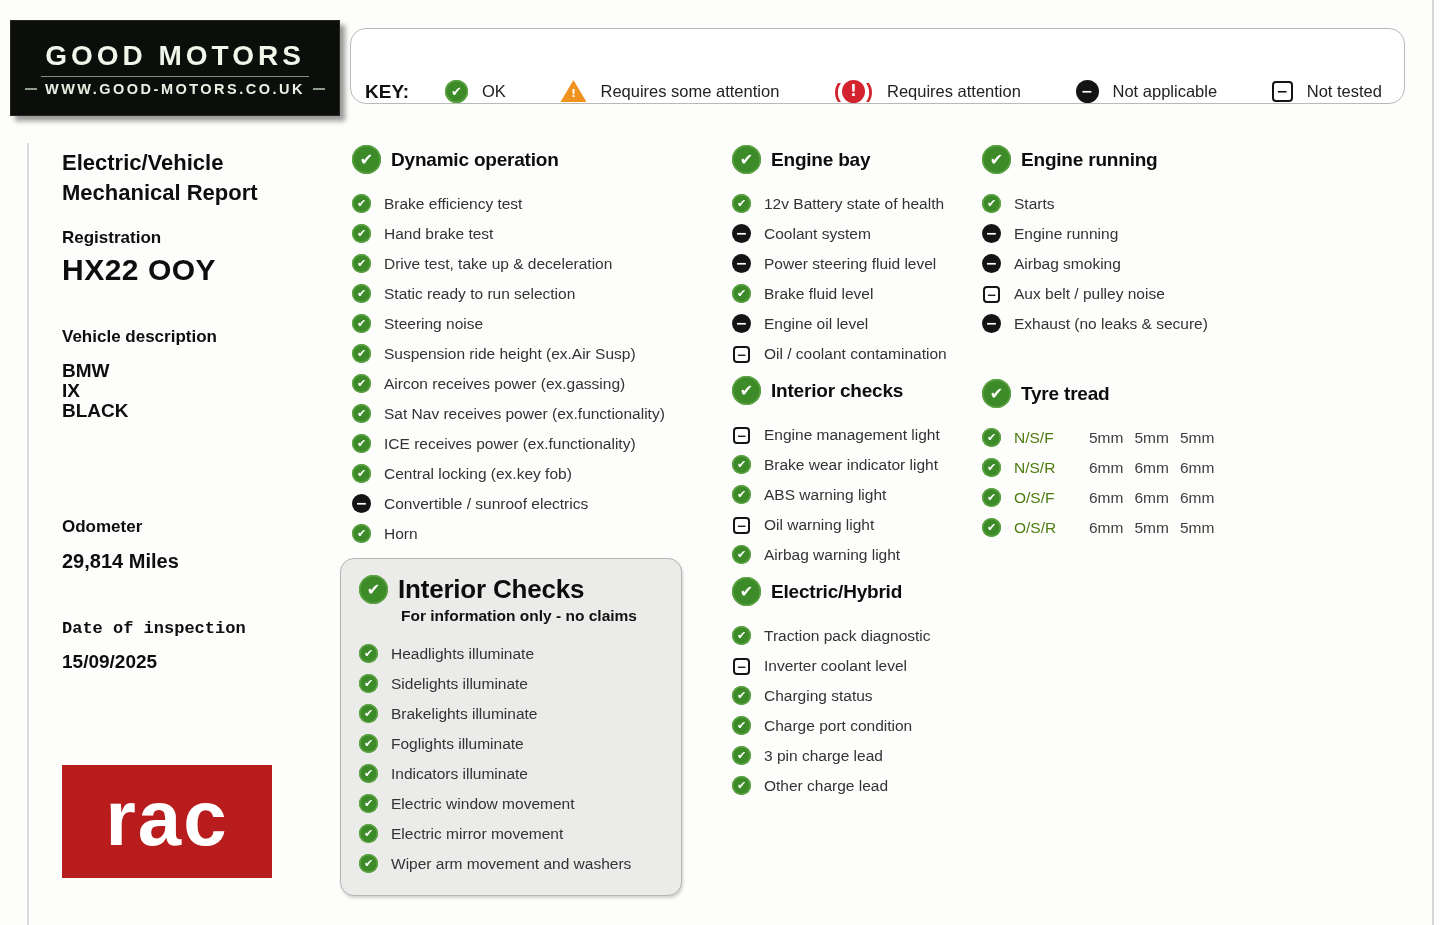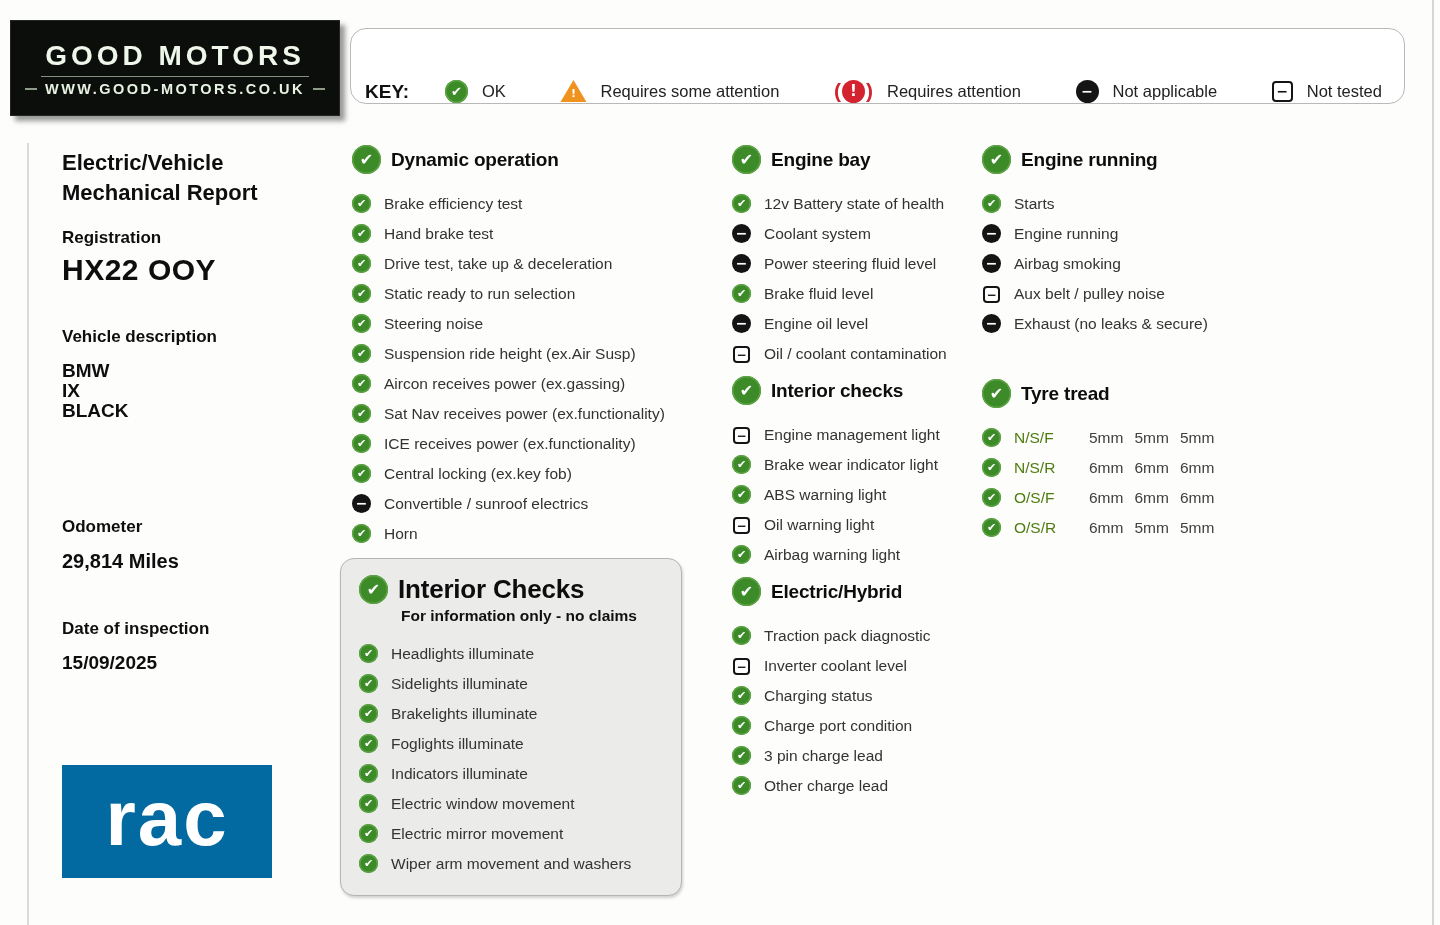--- a/index.html
+++ b/index.html
@@ -57,24 +57,24 @@
   .sidebar { position:absolute; left:62px; top:148px; width:272px; color:#0e0e0e; }
   .report-title { font-size:22px; font-weight:bold; line-height:1.36; }
   .side-label { font-size:17px; font-weight:bold; }
   .reg-label { margin-top:20px; }
   .reg-value { font-size:30px; font-weight:bold; margin-top:5px; letter-spacing:.5px; }
   .veh-label { margin-top:40px; }
   .veh-lines { margin-top:14px; }
   .veh-line { font-size:19px; font-weight:bold; line-height:1.06; }
   .odo-label { margin-top:96px; }
   .odo-value { font-size:20px; font-weight:bold; margin-top:13px; }
-  .date-label { margin-top:46px; }
+  .date-label { margin-top:46px;font-family:Liberation Mono, monospace; }
   .date-value { font-size:19px; font-weight:bold; margin-top:13px; }
   .rac-logo { position:absolute; left:62px; top:765px; width:210px; height:113px;
-    background:#0369a1; display:flex; align-items:center; justify-content:center; }
+    background:#b91c1c; display:flex; align-items:center; justify-content:center; }
   .rac-text { color:#fff; font-size:78px; font-weight:bold; letter-spacing:2px; line-height:1; margin-top:-8px; }
 
   
   .col { position:absolute; top:145px; }
   .col1 { left:352px; width:350px; }
   .col2 { left:732px; width:248px; }
   .col3 { left:982px; width:300px; }
   .sec { margin-bottom:13px; }
   .sec-head { display:flex; align-items:center; gap:10px; margin-bottom:9px; }
   .sec-title { font-size:19px; font-weight:bold; color:#0d0d0d; letter-spacing:-.2px; font-family:"Liberation Sans",sans-serif; }

